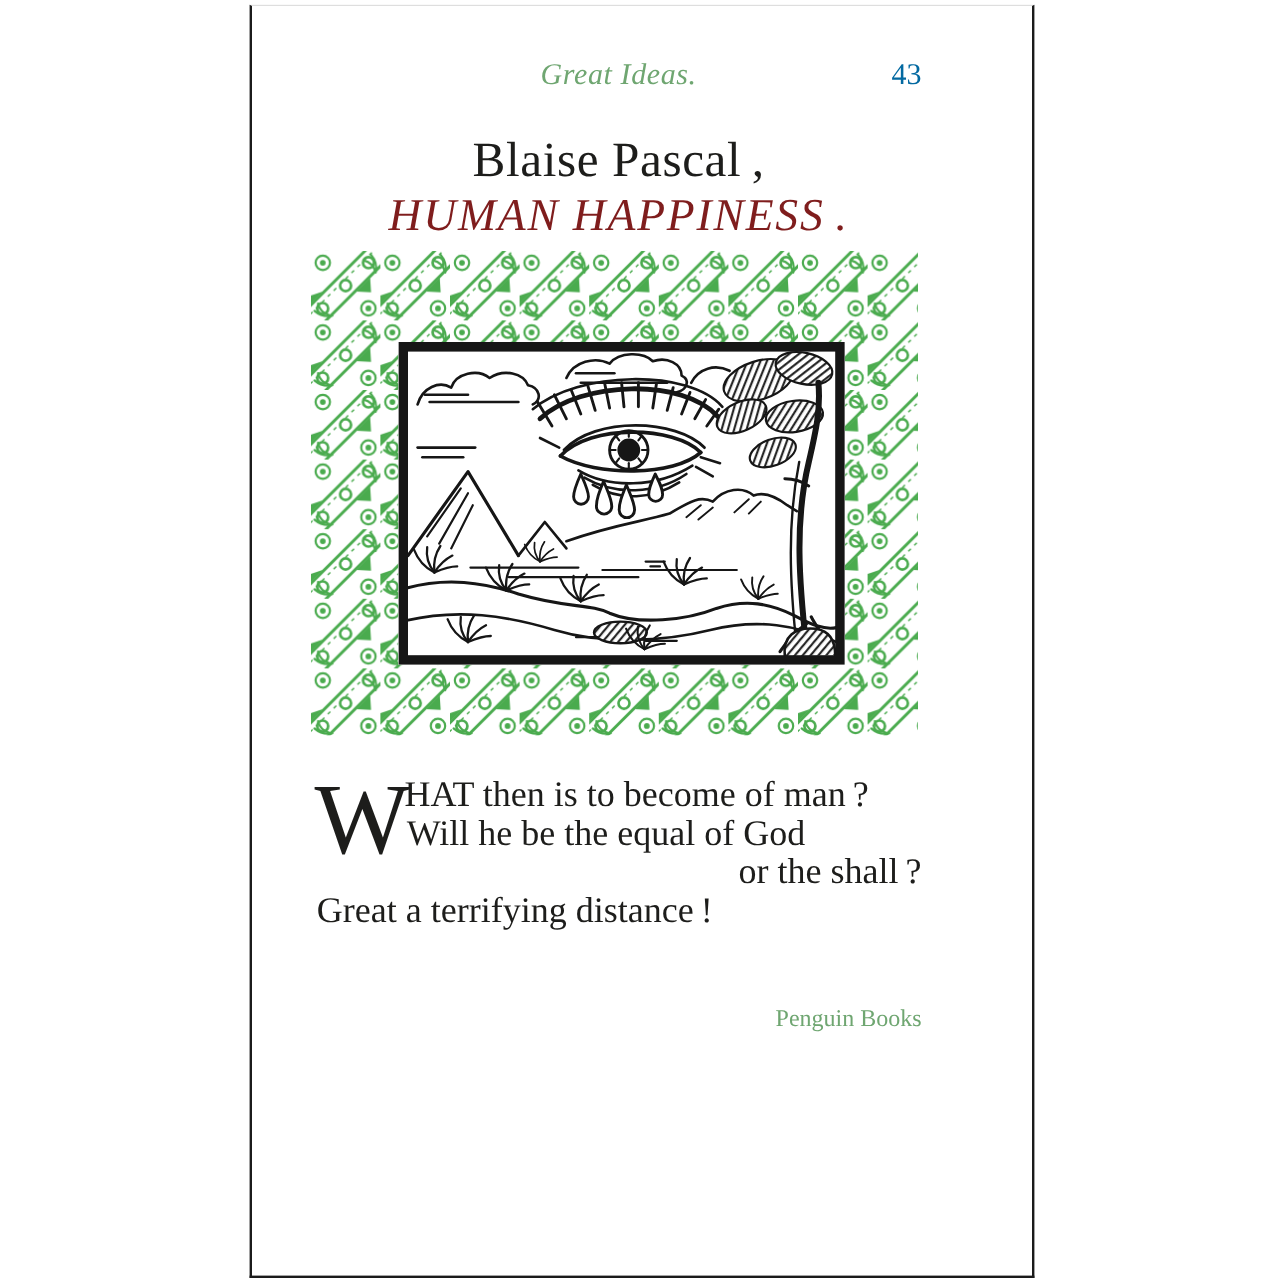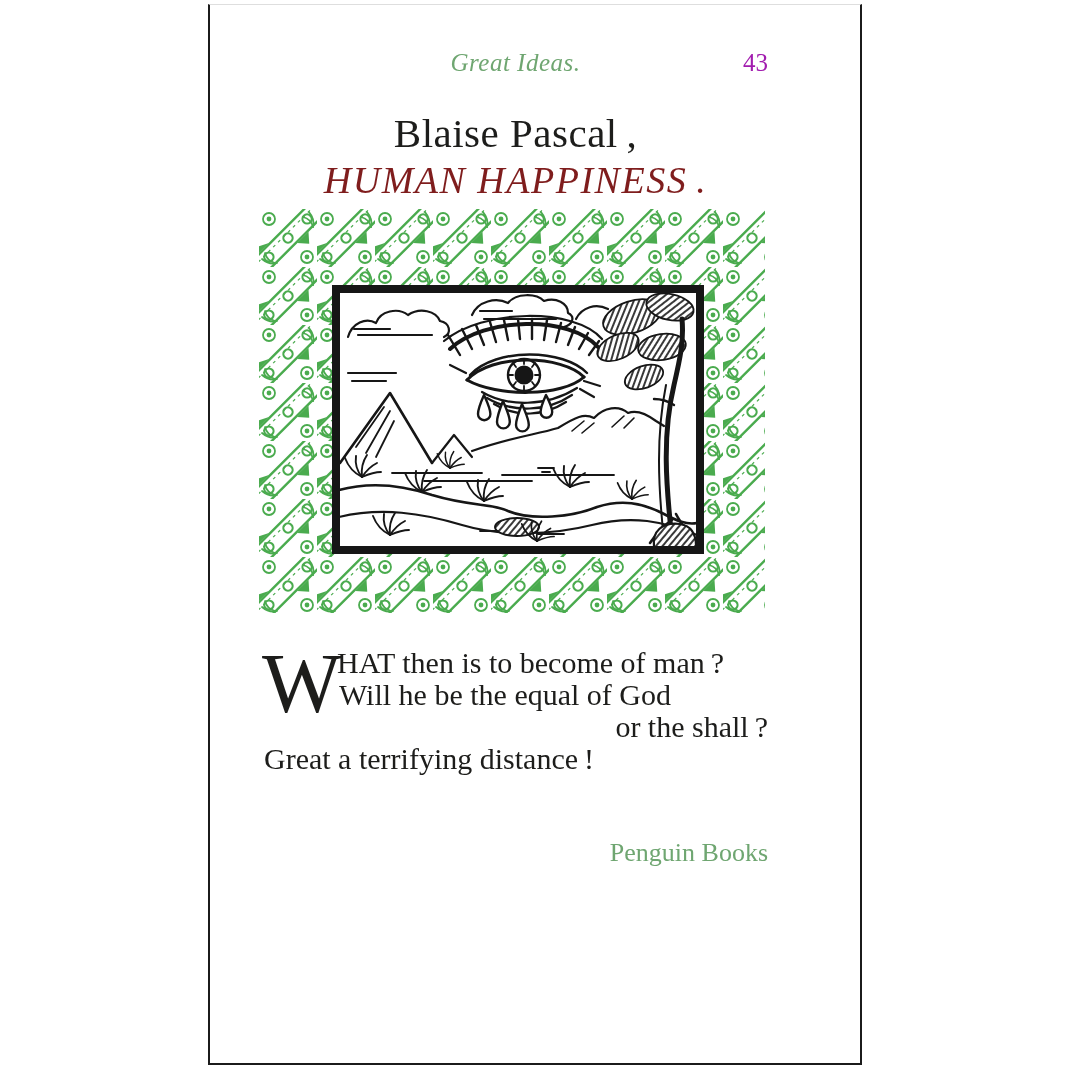--- a/index.html
+++ b/index.html
@@ -4,35 +4,35 @@
 <style>
   html,body{margin:0;padding:0;background:#ffffff;}
   .stage{position:relative;width:1069px;height:1069px;background:#ffffff;overflow:hidden;
          font-family:"Liberation Serif","DejaVu Serif",serif;color:#1d1d1b;}
   .cover{position:absolute;left:208px;top:4px;width:654px;height:1061px;background:#ffffff;
          box-sizing:border-box;border-left:2px solid #1b1b1b;border-right:2px solid #1b1b1b;
          border-bottom:2px solid #1b1b1b;border-top:1px solid #dedede;}
   .center-col{position:absolute;left:49px;width:513px;text-align:center;}
   .series-row{top:44px;height:32px;}
   .series-label{font-style:italic;font-size:25px;color:#6fa671;letter-spacing:.5px;}
-  .series-number{position:absolute;right:4px;top:0;font-size:25px;color:#a21caf;font-style:normal;}
+  .series-number{position:absolute;right:4px;top:0;font-size:25px;color:#0369a1;font-style:normal;}
   .author-title{top:104px;font-size:41px;letter-spacing:.5px;color:#1d1d1b;}
   .work-title{top:153px;font-size:38px;font-style:italic;letter-spacing:1.5px;color:#7f1d1d;}
   .frame{position:absolute;left:49px;top:204px;width:506px;height:404px;}
   .frame-svg{position:absolute;left:0;top:0;width:100%;height:100%;}
   .woodcut{position:absolute;left:73px;top:76px;width:372px;height:269px;background:#ffffff;}
   .woodcut svg{display:block;width:100%;height:100%;}
   .qline{position:absolute;font-size:30px;line-height:1;white-space:nowrap;color:#1d1d1b;}
   .dropcap{position:absolute;left:52px;top:637px;font-size:84px;line-height:1;color:#1d1d1b;}
   .l1{left:127px;top:643px;}
   .l2{left:129px;top:675px;}
   .l3{right:92px;top:707px;}
   .l4{left:54px;top:739px;}
   .l5{left:54px;top:771px;}
-  .publisher{position:absolute;right:92px;top:833px;font-size:26px;color:#6fa671;white-space:nowrap;}
+  .publisher{position:absolute;right:92px;top:833px;font-size:20px;color:#6fa671;white-space:nowrap;}
 </style>
 </head>
 <body>
 
 <div class="stage">
   <div class="cover">
 
     <div class="center-col series-row">
       <span class="series-label">Great Ideas.</span>
       <span class="series-number">43</span>

